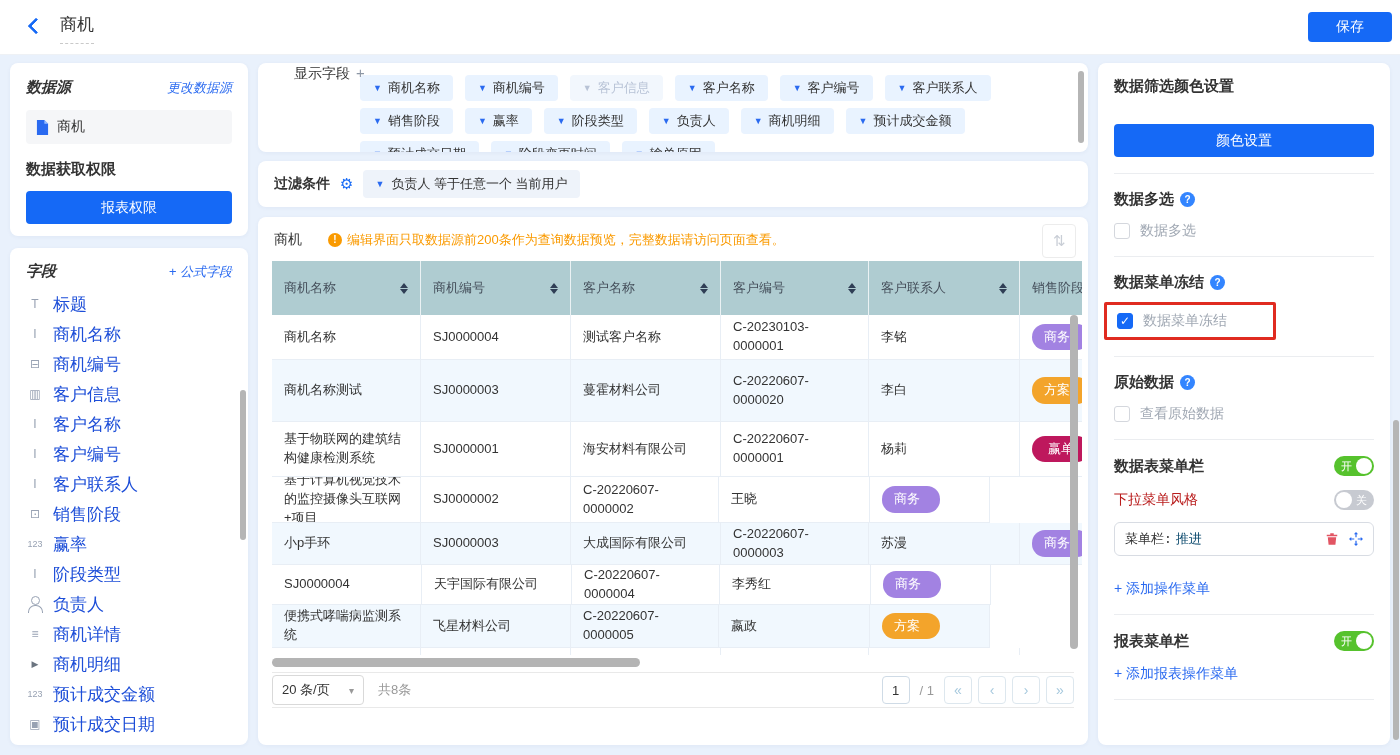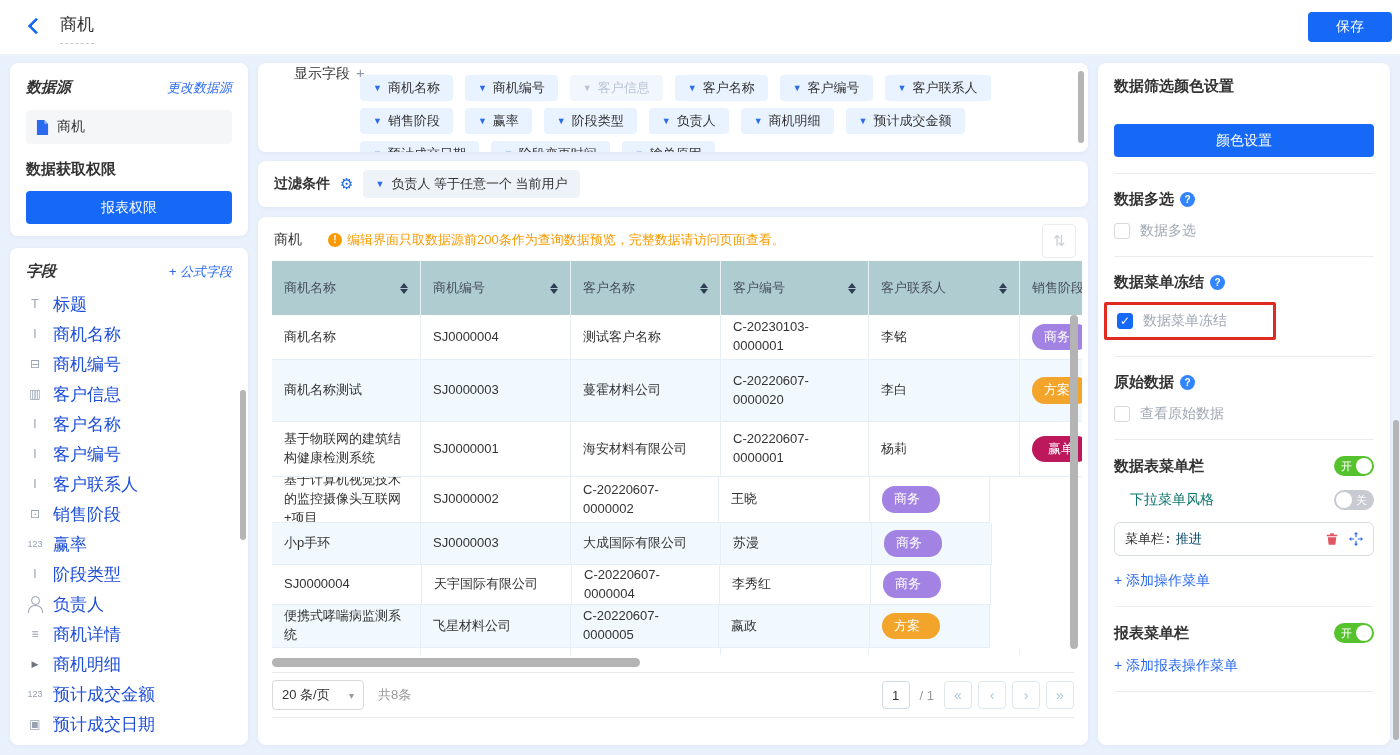--- a/index.html
+++ b/index.html
@@ -72,21 +72,21 @@
   .sort-arrows { display:flex; flex-direction:column; gap:1px; line-height:0; }
   .sort-arrows i { border-left:4px solid transparent; border-right:4px solid transparent; display:block; }
   .sort-arrows .up { border-bottom:5px solid #2f3e55; }
   .sort-arrows .dn { border-top:5px solid #2f3e55; }
   .trow.striped .tcell { background:#f1f8fe; }
   .badge { display:inline-block; padding:4px 12px; border-radius:13px; color:#fff; font-size:13px; white-space:nowrap; min-width:58px; }
   .tv-scroll { position:absolute; left:812px; top:98px; width:8px; height:334px; background:#b4b4b4; border-radius:4px; z-index:3; }
   .th-scroll { position:absolute; left:14px; top:441px; width:810px; height:9px; }
   .th-scroll .thumb { position:absolute; left:0; top:0; width:368px; height:9px; background:#b4b4b4; border-radius:5px; }
 
-  .pagination { position:absolute; left:14px; right:14px; top:455px; height:46px; border-top:1px solid #e9e9e9; border-bottom:1px solid #e9e9e9; display:flex; align-items:center; }
+  .pagination { position:absolute; left:14px; right:14px; top:455px; height:36px; border-top:1px solid #e9e9e9; border-bottom:1px solid #e9e9e9; display:flex; align-items:center; }
   .page-size { width:92px; height:30px; border:1px solid #d9d9d9; border-radius:4px; display:inline-flex; align-items:center; justify-content:space-between; padding:0 9px; font-size:13px; color:#333; cursor:pointer; background:#fff; }
   .page-size .dd { color:#999; font-size:10px; }
   .total-count { color:#999; font-size:13px; margin-left:14px; }
   .pg-right { margin-left:auto; display:flex; align-items:center; gap:6px; }
   .page-input { width:28px; height:28px; border:1px solid #cfdbe6; border-radius:4px; text-align:center; font-size:13px; color:#333; background:#fff; }
   .page-of { color:#999; font-size:13px; margin:0 4px; }
   .pg-btn { width:28px; height:28px; border:1px solid #dde7ee; border-radius:4px; background:#fff; color:#a5c8dd; font-size:14px; display:flex; align-items:center; justify-content:center; cursor:pointer; }
 
   
   .card-settings { left:1098px; top:63px; width:292px; height:682px; padding:14px 16px; overflow:hidden; }
@@ -103,23 +103,23 @@
   .toggle.on .knob { position:absolute; right:2px; top:2px; width:16px; height:16px; border-radius:50%; background:#fff; }
   .toggle.on .t-label { position:absolute; left:7px; top:3px; }
   .toggle.off { background:#c7cad1; }
   .toggle.off .knob { position:absolute; left:2px; top:2px; width:16px; height:16px; border-radius:50%; background:#fff; }
   .toggle.off .t-label { position:absolute; right:7px; top:3px; }
   .menu-item-box { margin-top:12px; height:34px; border:1px solid #d8dce3; border-radius:6px; display:flex; align-items:center; padding:0 10px; gap:4px; }
   .mi-prefix { font-size:13px; color:#333;font-family:Liberation Mono, monospace; }
   .mi-value { font-size:13px; color:#0c4a6e; }
   .mi-icons { margin-left:auto; display:flex; align-items:center; gap:10px; }
   .mi-icons svg { display:block; cursor:pointer; }
-  .add-link { display:block; margin-top:16px; font-size:14px; color:#2a6af0; cursor:pointer; }
+  .add-link { display:block; margin-top:24px; font-size:14px; color:#2a6af0; cursor:pointer; }
   .setting-head { display:flex; align-items:center; justify-content:space-between; }
-  .sub-label { font-size:14px; color:#0f766e;margin-left:16px; }
+  .sub-label { font-size:14px; color:#b91c1c; }
   .mt14 { margin-top:14px; }
   .mt12 { margin-top:28px; }
 
   
   .page-scroll { left:1393px; top:420px; width:6px; height:320px; }
   .chips-scroll { left:1078px; top:71px; width:6px; height:72px; }
   .fields-scroll { left:240px; top:390px; width:6px; height:150px; }
 </style>
 </head>
 <body>
@@ -464,20 +464,23 @@
 
   <div class="trow striped" style="height: 42px;">
     <div class="tcell c0">
               <span>小p手环</span>
             </div>
     <div class="tcell c1">
               <span>SJ0000003</span>
             </div>
     <div class="tcell c2">
               <span>大成国际有限公司</span>
+            </div>
+    <div class="tcell c3">
+              <span>C-20220607-0000003</span>
             </div>
     <div class="tcell c4">
               <span>苏漫</span>
             </div>
     <div class="tcell c5">
               <span class="badge" style="background: rgb(162, 130, 226);">商务</span>
             </div>
   </div>
 
   <div class="trow" style="height: 40px;">

